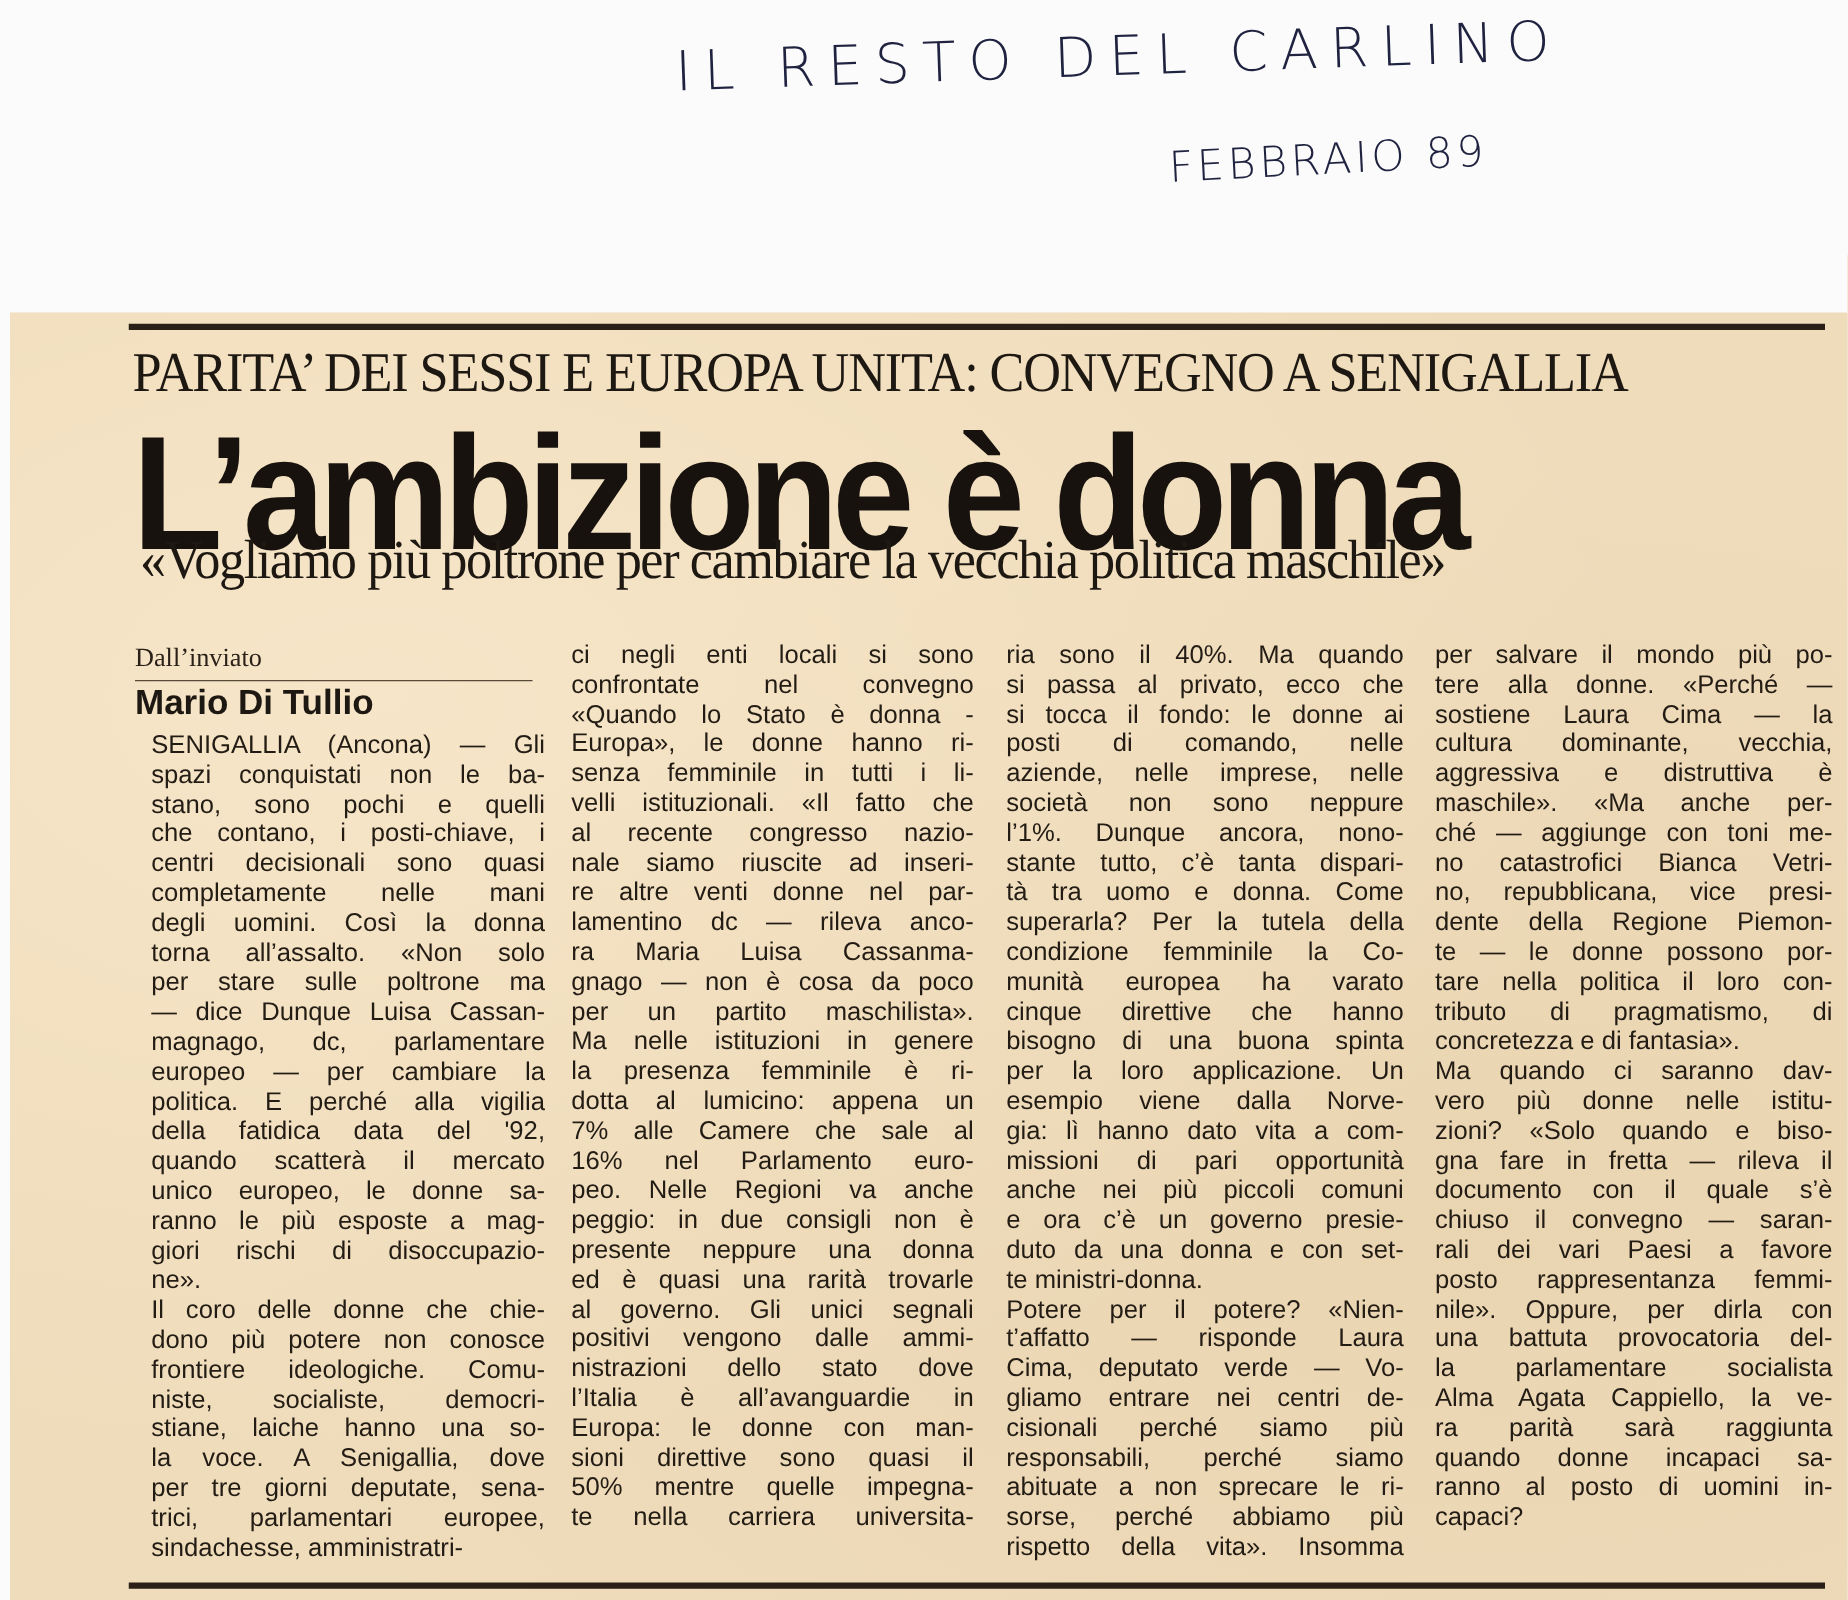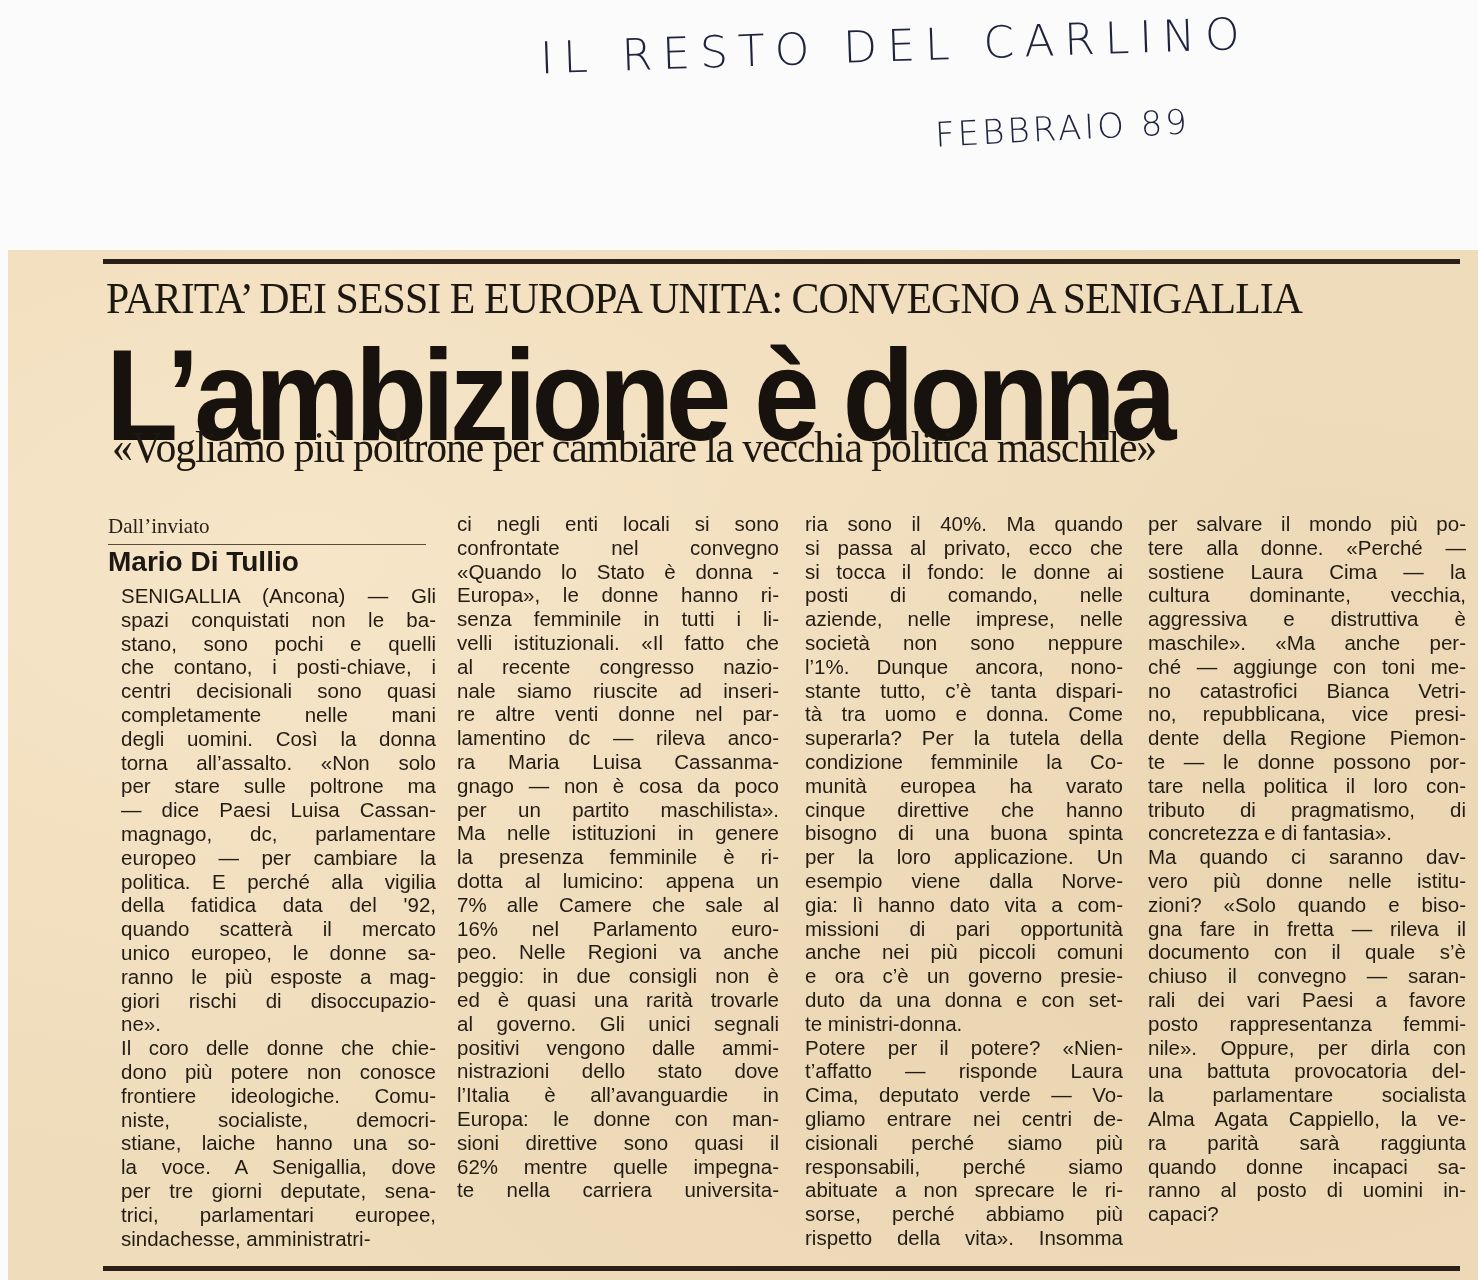--- a/index.html
+++ b/index.html
@@ -88,21 +88,21 @@
   <div class="column col1">
       <span class="ln">SENIGALLIA (Ancona) — Gli</span>
       <span class="ln">spazi conquistati non le ba-</span>
       <span class="ln">stano, sono pochi e quelli</span>
       <span class="ln">che contano, i posti-chiave, i</span>
       <span class="ln">centri decisionali sono quasi</span>
       <span class="ln">completamente nelle mani</span>
       <span class="ln">degli uomini. Così la donna</span>
       <span class="ln">torna all’assalto. «Non solo</span>
       <span class="ln">per stare sulle poltrone ma</span>
-      <span class="ln">— dice Paesi Luisa Cassan-</span>
+      <span class="ln">— dice Dunque Luisa Cassan-</span>
       <span class="ln">magnago, dc, parlamentare</span>
       <span class="ln">europeo — per cambiare la</span>
       <span class="ln">politica. E perché alla vigilia</span>
       <span class="ln">della fatidica data del '92,</span>
       <span class="ln">quando scatterà il mercato</span>
       <span class="ln">unico europeo, le donne sa-</span>
       <span class="ln">ranno le più esposte a mag-</span>
       <span class="ln">giori rischi di disoccupazio-</span>
       <span class="ln last">ne».</span>
       <span class="ln">Il coro delle donne che chie-</span>
@@ -129,28 +129,29 @@
       <span class="ln">ra Maria Luisa Cassanma-</span>
       <span class="ln">gnago — non è cosa da poco</span>
       <span class="ln">per un partito maschilista».</span>
       <span class="ln">Ma nelle istituzioni in genere</span>
       <span class="ln">la presenza femminile è ri-</span>
       <span class="ln">dotta al lumicino: appena un</span>
       <span class="ln">7% alle Camere che sale al</span>
       <span class="ln">16% nel Parlamento euro-</span>
       <span class="ln">peo. Nelle Regioni va anche</span>
       <span class="ln">peggio: in due consigli non è</span>
+      <span class="ln">presente neppure una donna</span>
       <span class="ln">ed è quasi una rarità trovarle</span>
       <span class="ln">al governo. Gli unici segnali</span>
       <span class="ln">positivi vengono dalle ammi-</span>
       <span class="ln">nistrazioni dello stato dove</span>
       <span class="ln">l’Italia è all’avanguardie in</span>
       <span class="ln">Europa: le donne con man-</span>
       <span class="ln">sioni direttive sono quasi il</span>
-      <span class="ln">62% mentre quelle impegna-</span>
+      <span class="ln">50% mentre quelle impegna-</span>
       <span class="ln">te nella carriera universita-</span>
     </div>
   <div class="column col3">
       <span class="ln">ria sono il 40%. Ma quando</span>
       <span class="ln">si passa al privato, ecco che</span>
       <span class="ln">si tocca il fondo: le donne ai</span>
       <span class="ln">posti di comando, nelle</span>
       <span class="ln">aziende, nelle imprese, nelle</span>
       <span class="ln">società non sono neppure</span>
       <span class="ln">l’1%. Dunque ancora, nono-</span>

